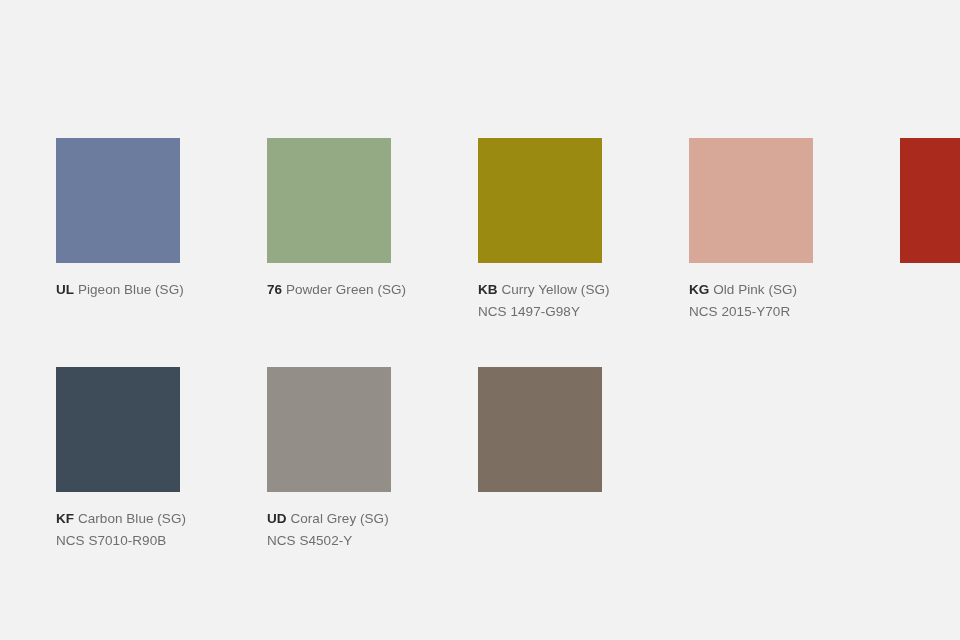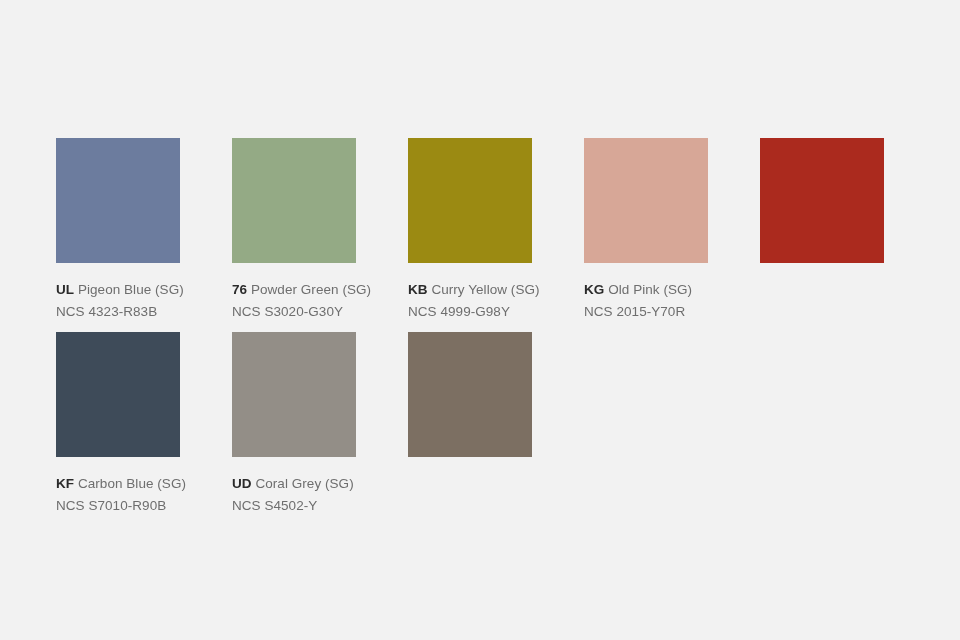--- a/index.html
+++ b/index.html
@@ -19,20 +19,21 @@
     height: 640px;
     box-sizing: border-box;
     padding: 138px 0 0 56px;
   }
   .swatch-grid {
     display: grid;
     grid-template-columns: repeat(5, 176px);
     grid-auto-rows: 194px;
     row-gap: 0;
     column-gap: 0;
+    gap: 35px;
   }
   .swatch-cell {
     width: 176px;
     position: relative;
   }
   .swatch-chip {
     width: 124px;
     height: 125px;
     display: block;
   }
@@ -62,35 +63,33 @@
 </style>
 </head>
 <body>
 
 <div id="palette-sheet">
   <div class="swatch-grid">
       <div class="swatch-cell">
         <div class="swatch-chip" style="background: rgb(108, 124, 158);"></div>
         <div class="swatch-caption">
           <div class="caption-line caption-line-name"><span class="caption-code">UL</span> <span class="caption-name">Pigeon Blue (SG)</span></div>
-          <div class="caption-line caption-line-ncs">NCS 4323-R83B</div>
         </div>
       </div>
       <div class="swatch-cell">
         <div class="swatch-chip" style="background: rgb(148, 170, 133);"></div>
         <div class="swatch-caption">
           <div class="caption-line caption-line-name"><span class="caption-code">76</span> <span class="caption-name">Powder Green (SG)</span></div>
-          <div class="caption-line caption-line-ncs">NCS S3020-G30Y</div>
         </div>
       </div>
       <div class="swatch-cell">
         <div class="swatch-chip" style="background: rgb(155, 138, 18);"></div>
         <div class="swatch-caption">
           <div class="caption-line caption-line-name"><span class="caption-code">KB</span> <span class="caption-name">Curry Yellow (SG)</span></div>
-          <div class="caption-line caption-line-ncs">NCS 4999-G98Y</div>
+          <div class="caption-line caption-line-ncs">NCS 1497-G98Y</div>
         </div>
       </div>
       <div class="swatch-cell">
         <div class="swatch-chip" style="background: rgb(215, 167, 151);"></div>
         <div class="swatch-caption">
           <div class="caption-line caption-line-name"><span class="caption-code">KG</span> <span class="caption-name">Old Pink (SG)</span></div>
           <div class="caption-line caption-line-ncs">NCS 2015-Y70R</div>
         </div>
       </div>
       <div class="swatch-cell">

